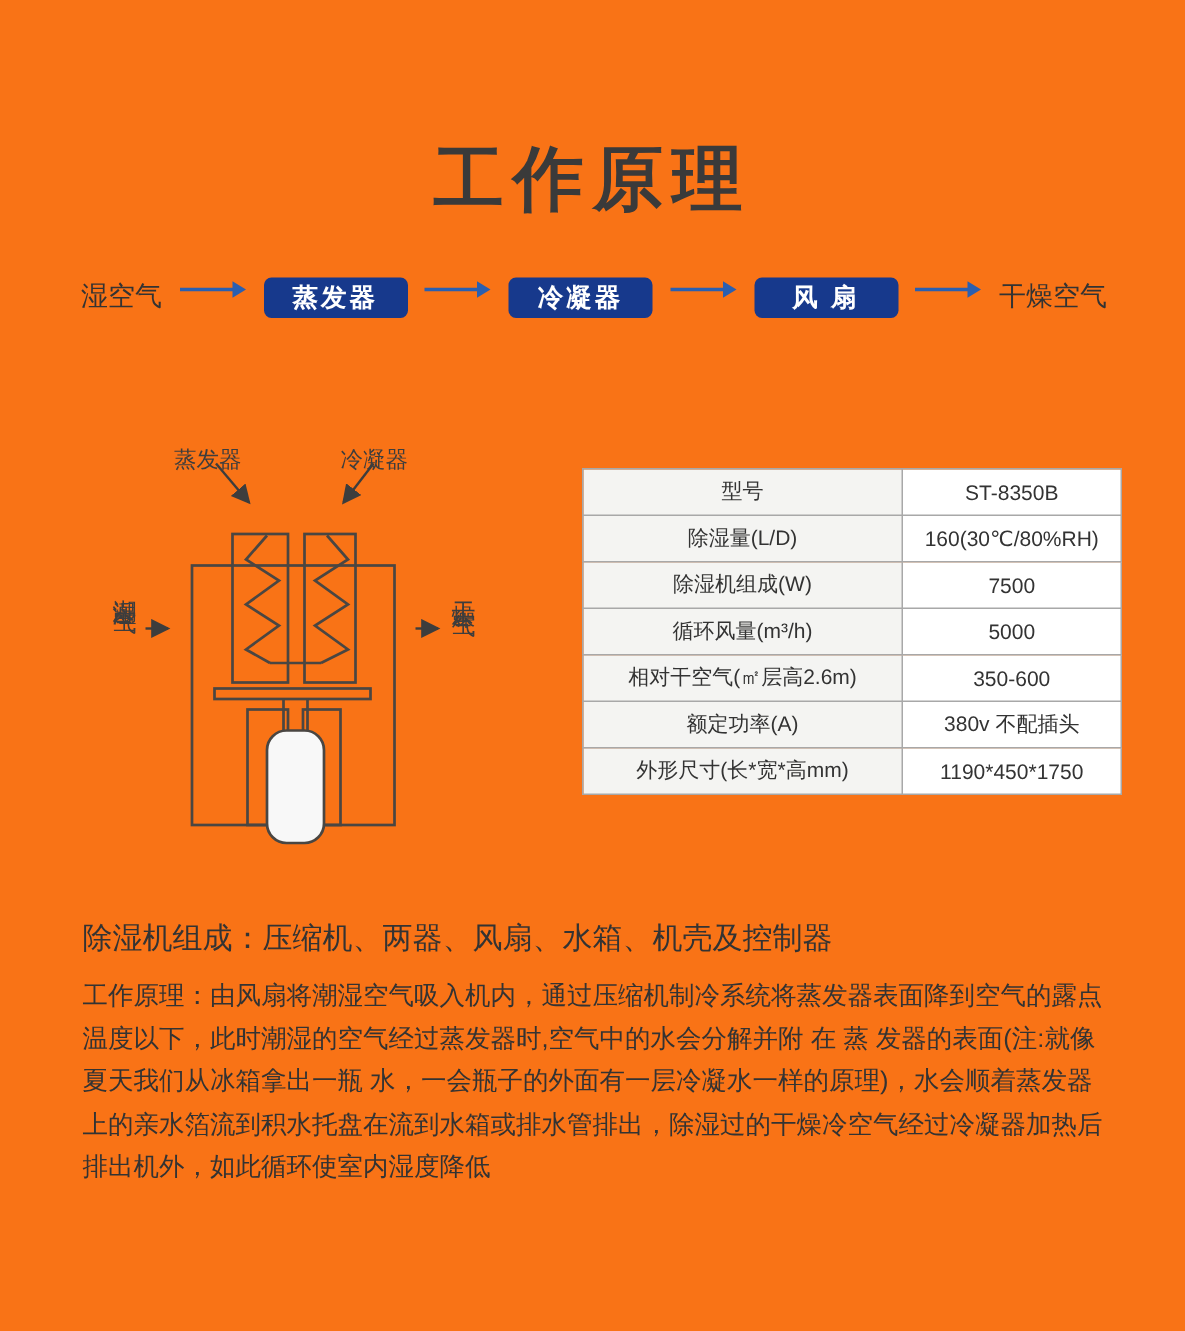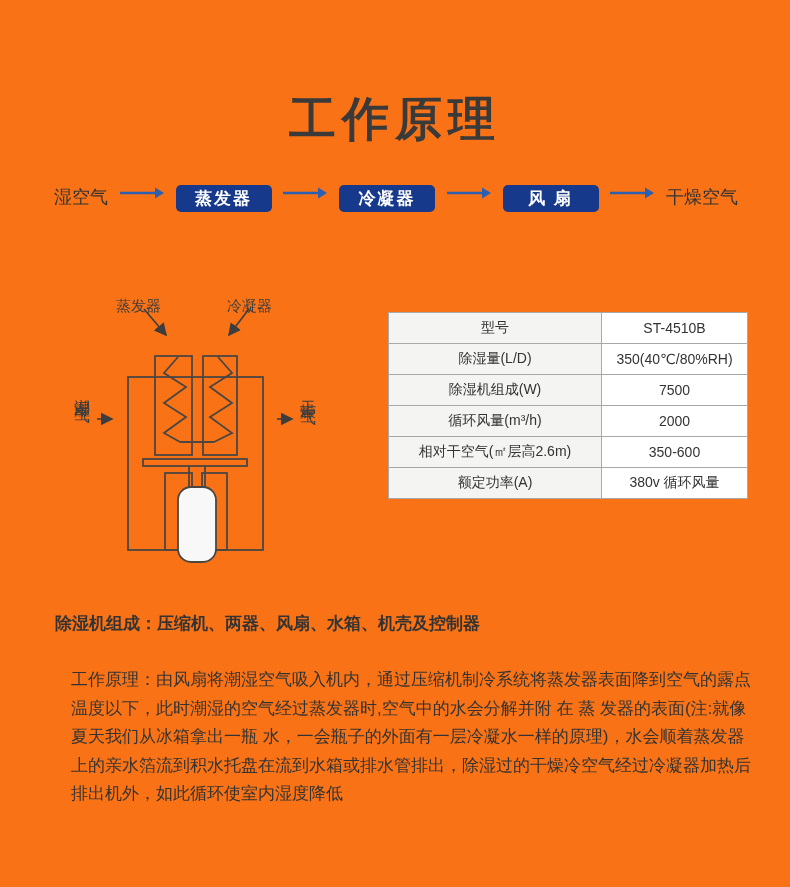--- a/index.html
+++ b/index.html
@@ -32,22 +32,22 @@
 
   
   .spec{position:absolute;left:368px;top:312px;width:360px;border-collapse:collapse;
         font-size:14px;color:#333;table-layout:fixed;margin-left:20px;}
   .spec td{border:1px solid #a8a8a8;height:30px;text-align:center;padding:0 4px;}
   .spec td.k{width:204px;background:#f4f4f2;}
   .spec td.v{background:#ffffff;}
 
   
   .composition{position:absolute;left:55px;top:612px;width:690px;margin:0;
-               font-size:17px;color:#333;font-weight:bold;}
-  .principle{position:absolute;left:55px;top:650px;width:684px;margin:16px;
+               font-size:20px;color:#333;}
+  .principle{position:absolute;left:55px;top:650px;width:684px;margin:0;
              font-size:17px;line-height:28.5px;color:#333;}
 </style>
 </head>
 <body>
 
 <div class="page">
 
   <h1 class="title">工作原理</h1>
 
   <div class="flow">
@@ -121,41 +121,45 @@
     <div class="schem-label lbl-evap">蒸发器</div>
     <div class="schem-label lbl-cond">冷凝器</div>
     <div class="vert-label lbl-in">潮湿空气</div>
     <div class="vert-label lbl-out">干燥空气</div>
   </div>
 
   <table class="spec">
     <tbody>
       <tr>
         <td class="k">型号</td>
-        <td class="v">ST-4510B</td>
+        <td class="v">ST-8350B</td>
       </tr>
       <tr>
         <td class="k">除湿量(L/D)</td>
-        <td class="v">350(40℃/80%RH)</td>
+        <td class="v">160(30℃/80%RH)</td>
       </tr>
       <tr>
         <td class="k">除湿机组成(W)</td>
         <td class="v">7500</td>
       </tr>
       <tr>
         <td class="k">循环风量(m³/h)</td>
-        <td class="v">2000</td>
+        <td class="v">5000</td>
       </tr>
       <tr>
         <td class="k">相对干空气(㎡层高2.6m)</td>
         <td class="v">350-600</td>
       </tr>
       <tr>
         <td class="k">额定功率(A)</td>
-        <td class="v">380v 循环风量</td>
+        <td class="v">380v 不配插头</td>
+      </tr>
+      <tr>
+        <td class="k">外形尺寸(长*宽*高mm)</td>
+        <td class="v">1190*450*1750</td>
       </tr>
     </tbody>
   </table>
 
   <p class="composition">除湿机组成：压缩机、两器、风扇、水箱、机壳及控制器</p>
   <p class="principle">工作原理：由风扇将潮湿空气吸入机内，通过压缩机制冷系统将蒸发器表面降到空气的露点温度以下，此时潮湿的空气经过蒸发器时,空气中的水会分解并附 在 蒸 发器的表面(注:就像夏天我们从冰箱拿出一瓶 水，一会瓶子的外面有一层冷凝水一样的原理)，水会顺着蒸发器上的亲水箔流到积水托盘在流到水箱或排水管排出，除湿过的干燥冷空气经过冷凝器加热后排出机外，如此循环使室内湿度降低</p>
 
 </div>
 
 </body></html>

